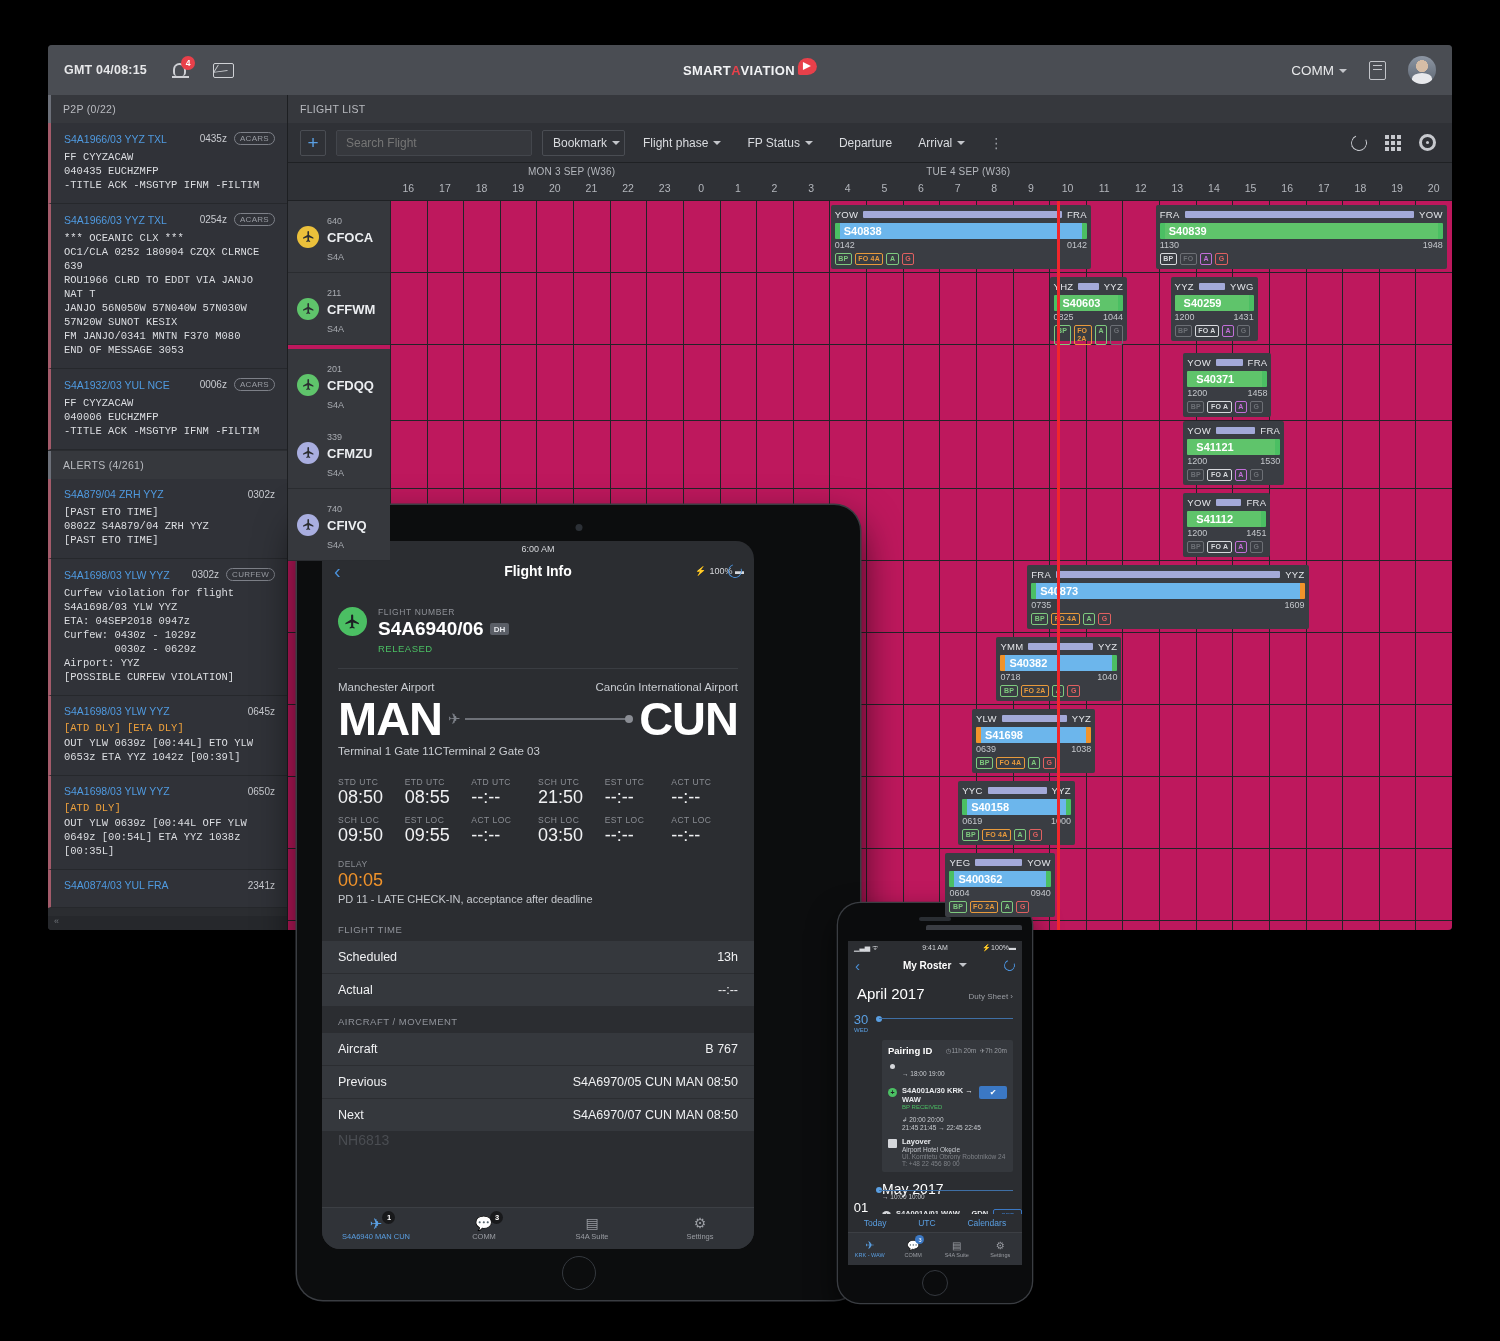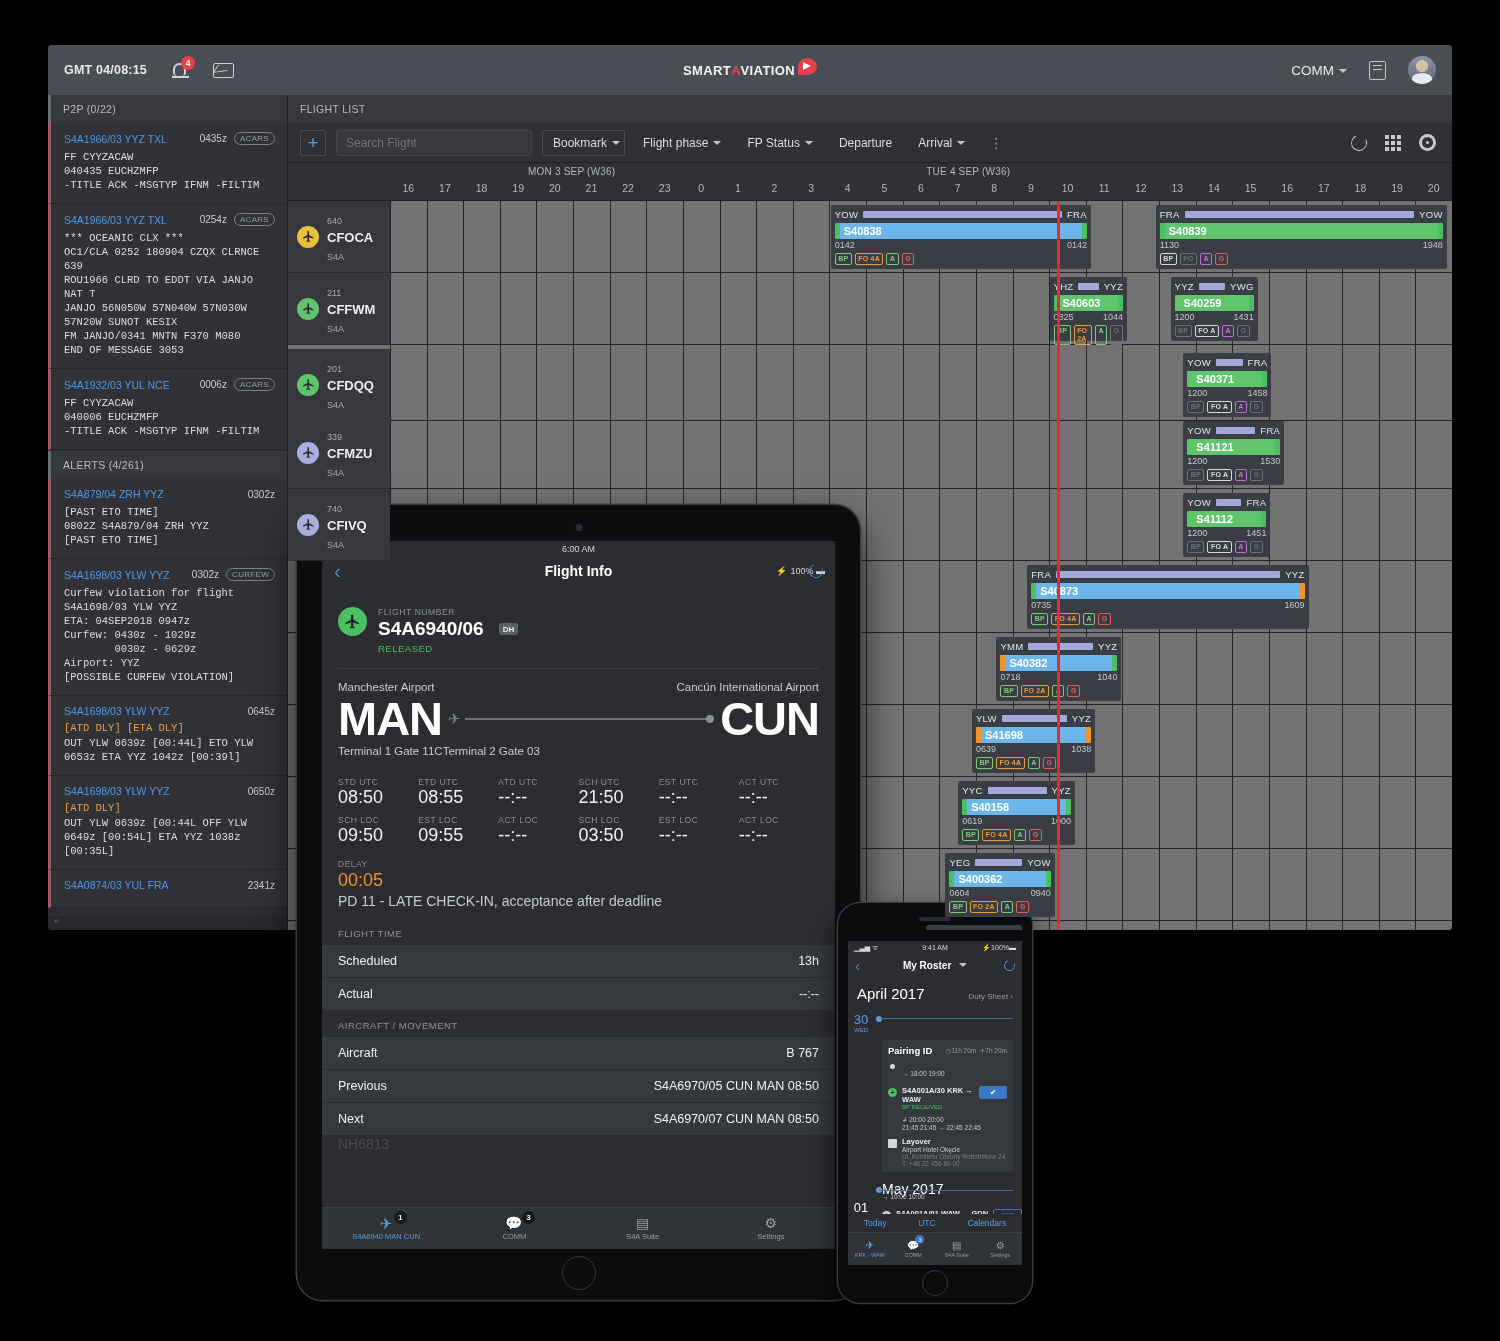--- a/index.html
+++ b/index.html
@@ -97,21 +97,21 @@
      linear-gradient(#c6c8cd,#c6c8cd) 6px 12px/4px 4px no-repeat,
      linear-gradient(#c6c8cd,#c6c8cd) 12px 12px/4px 4px no-repeat; }
   .ic-gear { width:17px;height:17px;border:3px solid #c6c8cd;border-radius:50%; position:relative;}
   .ic-gear:after{content:"";position:absolute;left:4px;top:4px;width:3px;height:3px;background:#c6c8cd;border-radius:50%;}
 
   
   #tl-wrap { flex:1; position:relative; overflow:hidden; }
   #tl-header { height:38px; position:relative; background:#2f3136; border-bottom:1px solid #1f2124;}
   .day-label { position:absolute; top:3px; color:#b4b7bd; font-size:10px; letter-spacing:.2px;}
   .hr-label { position:absolute; top:19px; color:#b4b7bd; font-size:10.5px; transform:translateX(-50%);}
-  #tl-body { position:absolute; top:38px; left:0; right:0; bottom:0; background:#737373; }
+  #tl-body { position:absolute; top:38px; left:0; right:0; bottom:0; background:#be185d; }
   .vgrid { position:absolute; top:0; bottom:0; width:1px; background:#232428; }
   .hgrid { position:absolute; left:0; right:0; height:1px; background:#232428; }
   #nowline { position:absolute; top:0; bottom:0; width:3px; background:#f0262c; z-index:8;}
   .row { position:absolute; left:0; right:0; height:72px; }
   .rowlabel { position:absolute; left:0; top:0; width:102px; height:72px; background:#36383d;
       border-bottom:1px solid #2a2c30; display:flex; align-items:center; padding-left:9px; gap:8px; z-index:6;}
   .acbadge { width:22px;height:22px;border-radius:50%; display:flex;align-items:center;justify-content:center; flex:0 0 22px;}
   .acbadge svg { width:13px;height:13px; fill:#2b2d31; }
   .rl-num { color:#a9acb2; font-size:9px; line-height:11px;}
   .rl-reg { color:#eceef1; font-size:13px; font-weight:bold; line-height:15px;}
@@ -143,59 +143,59 @@
   #standbase { position:absolute; left:470px; top:1100px; width:560px; height:26px;
      background:linear-gradient(180deg,#8e949c,#474a50); border-radius:6px;}
 
   
   #ipad { position:absolute; left:297px; top:505px; width:563px; height:795px;
      background:#0c0d0e; border-radius:26px; box-shadow:0 0 0 1.5px #3a3d42, 0 18px 40px rgba(0,0,0,.7);}
   #ipad-cam { position:absolute; left:50%; top:19px; transform:translateX(-50%); width:7px;height:7px;
      border-radius:50%; background:#2c3036;}
   #ipad-home { position:absolute; left:50%; bottom:10px; transform:translateX(-50%); width:34px;height:34px;
      border-radius:50%; border:1.6px solid #34383e;}
-  #ipad-screen { position:absolute; left:25px; top:36px; width:513px; height:708px;
-     background:#2b2d31; overflow:hidden; }
+  #ipad-screen { position:absolute; left:25px; top:36px; width:432px; height:708px;
+     background:#2b2d31; overflow:hidden;border-radius:18px; }
   .ios-status { height:16px; display:flex; align-items:center; padding:0 10px; color:#d6d8dc; font-size:9px;}
   .ios-status .mid { position:absolute; left:50%; transform:translateX(-50%);}
   .ios-status .right { margin-left:auto;margin-top:44px; }
   .ios-nav { height:28px; position:relative; display:flex; align-items:center; padding:0 12px;}
   .ios-nav .title { position:absolute; left:50%; transform:translateX(-50%); color:#fff;
      font-size:14px; font-weight:bold; }
   .chev-left { color:#4a90d9; font-size:20px; line-height:14px; }
   .refresh-ic { margin-left:auto; width:14px;height:14px;border:1.8px solid #4a90d9; border-radius:50%;
      border-top-color:transparent; transform:rotate(25deg);}
   .ipad-content { background:#2b2d31; }
   .fnum-row { display:flex; align-items:flex-start; padding:22px 0 14px 16px; gap:11px;}
   .fnum-badge { width:29px;height:29px;border-radius:50%;background:#4bbf63;display:flex;
      align-items:center;justify-content:center;}
   .fnum-badge svg{width:17px;height:17px;fill:#1d2024;}
   .fn-label{ color:#8f9298; font-size:8.5px; letter-spacing:.6px;}
-  .fn-value{ color:#fff; font-size:19px; font-weight:bold; display:flex; align-items:center; gap:15px; margin-top:1px;}
+  .fn-value{ color:#fff; font-size:19px; font-weight:bold; display:flex; align-items:center; gap:6px; margin-top:1px;}
   .dh-chip{ background:#5a5e66; color:#e6e8ec; font-size:8px; font-weight:bold; padding:1.5px 4px; border-radius:2px;}
   .fn-status{ color:#4bbf63; font-size:9.5px; letter-spacing:.5px; margin-top:3px;}
   .divider{ height:1px; background:#3a3d42; margin:0 16px; }
   .route-block { padding:12px 16px 4px 16px; }
   .route-names { display:flex; justify-content:space-between; color:#c9ccd1; font-size:11.5px;}
   .route-codes { display:flex; align-items:center; justify-content:space-between; margin-top:-2px;}
   .iata { color:#fff; font-size:47px; font-weight:bold; letter-spacing:-1px; line-height:56px;}
   .route-line { flex:1; display:flex; align-items:center; margin:0 6px; }
   .rl-plane { color:#7e828a; font-size:15px; margin-right:4px;}
   .rl-bar { flex:1; height:1.5px; background:#6e7178; }
   .rl-dot { width:8px;height:8px;border-radius:50%;background:#8a8d94; margin-left:-2px;}
   .route-term { display:flex; justify-content:flex-start; color:#c9ccd1; font-size:11.5px; margin-top:-2px;}
   .times-grid { display:flex; padding:16px 16px 4px 16px; }
   .times-col { flex:1; }
   .tg-row { display:flex; }
   .tg-cell { width:33.33%; }
   .tg-lab { color:#8b8e94; font-size:8.5px; letter-spacing:.5px;}
   .tg-val { color:#f0f1f3; font-size:18px; line-height:23px; margin-top:-1px;}
   .delay-lab{ color:#8b8e94; font-size:8.5px; letter-spacing:.5px; padding:8px 0 0 16px;}
   .delay-val{ color:#f0932b; font-size:18px; padding-left:16px; line-height:22px;}
-  .delay-txt{ color:#c6c9ce; font-size:14px; padding:2px 0 10px 16px;}
+  .delay-txt{ color:#c6c9ce; font-size:11px; padding:2px 0 10px 16px;}
   .sec-head { color:#90939a; font-size:9.5px; letter-spacing:.5px; padding:9px 0 6px 16px; background:#2b2d31;}
   .lrow { display:flex; align-items:center; justify-content:space-between; height:33px;
      padding:0 16px; background:#35383d; border-bottom:1px solid #2b2d31;}
   .lrow .k { color:#f0f1f3; font-size:12.5px;}
   .lrow .v { color:#f0f1f3; font-size:12.5px;}
   .ipad-tabbar { position:absolute; left:0; right:0; bottom:0; height:42px; background:#303338;
      display:flex; border-top:1px solid #3c3f44; }
   .tab { flex:1; display:flex; flex-direction:column; align-items:center; justify-content:center; gap:1px; position:relative;}
   .tab .tl { font-size:7.5px; }
   .tab.active .tl { color:#5a9fe2; }

